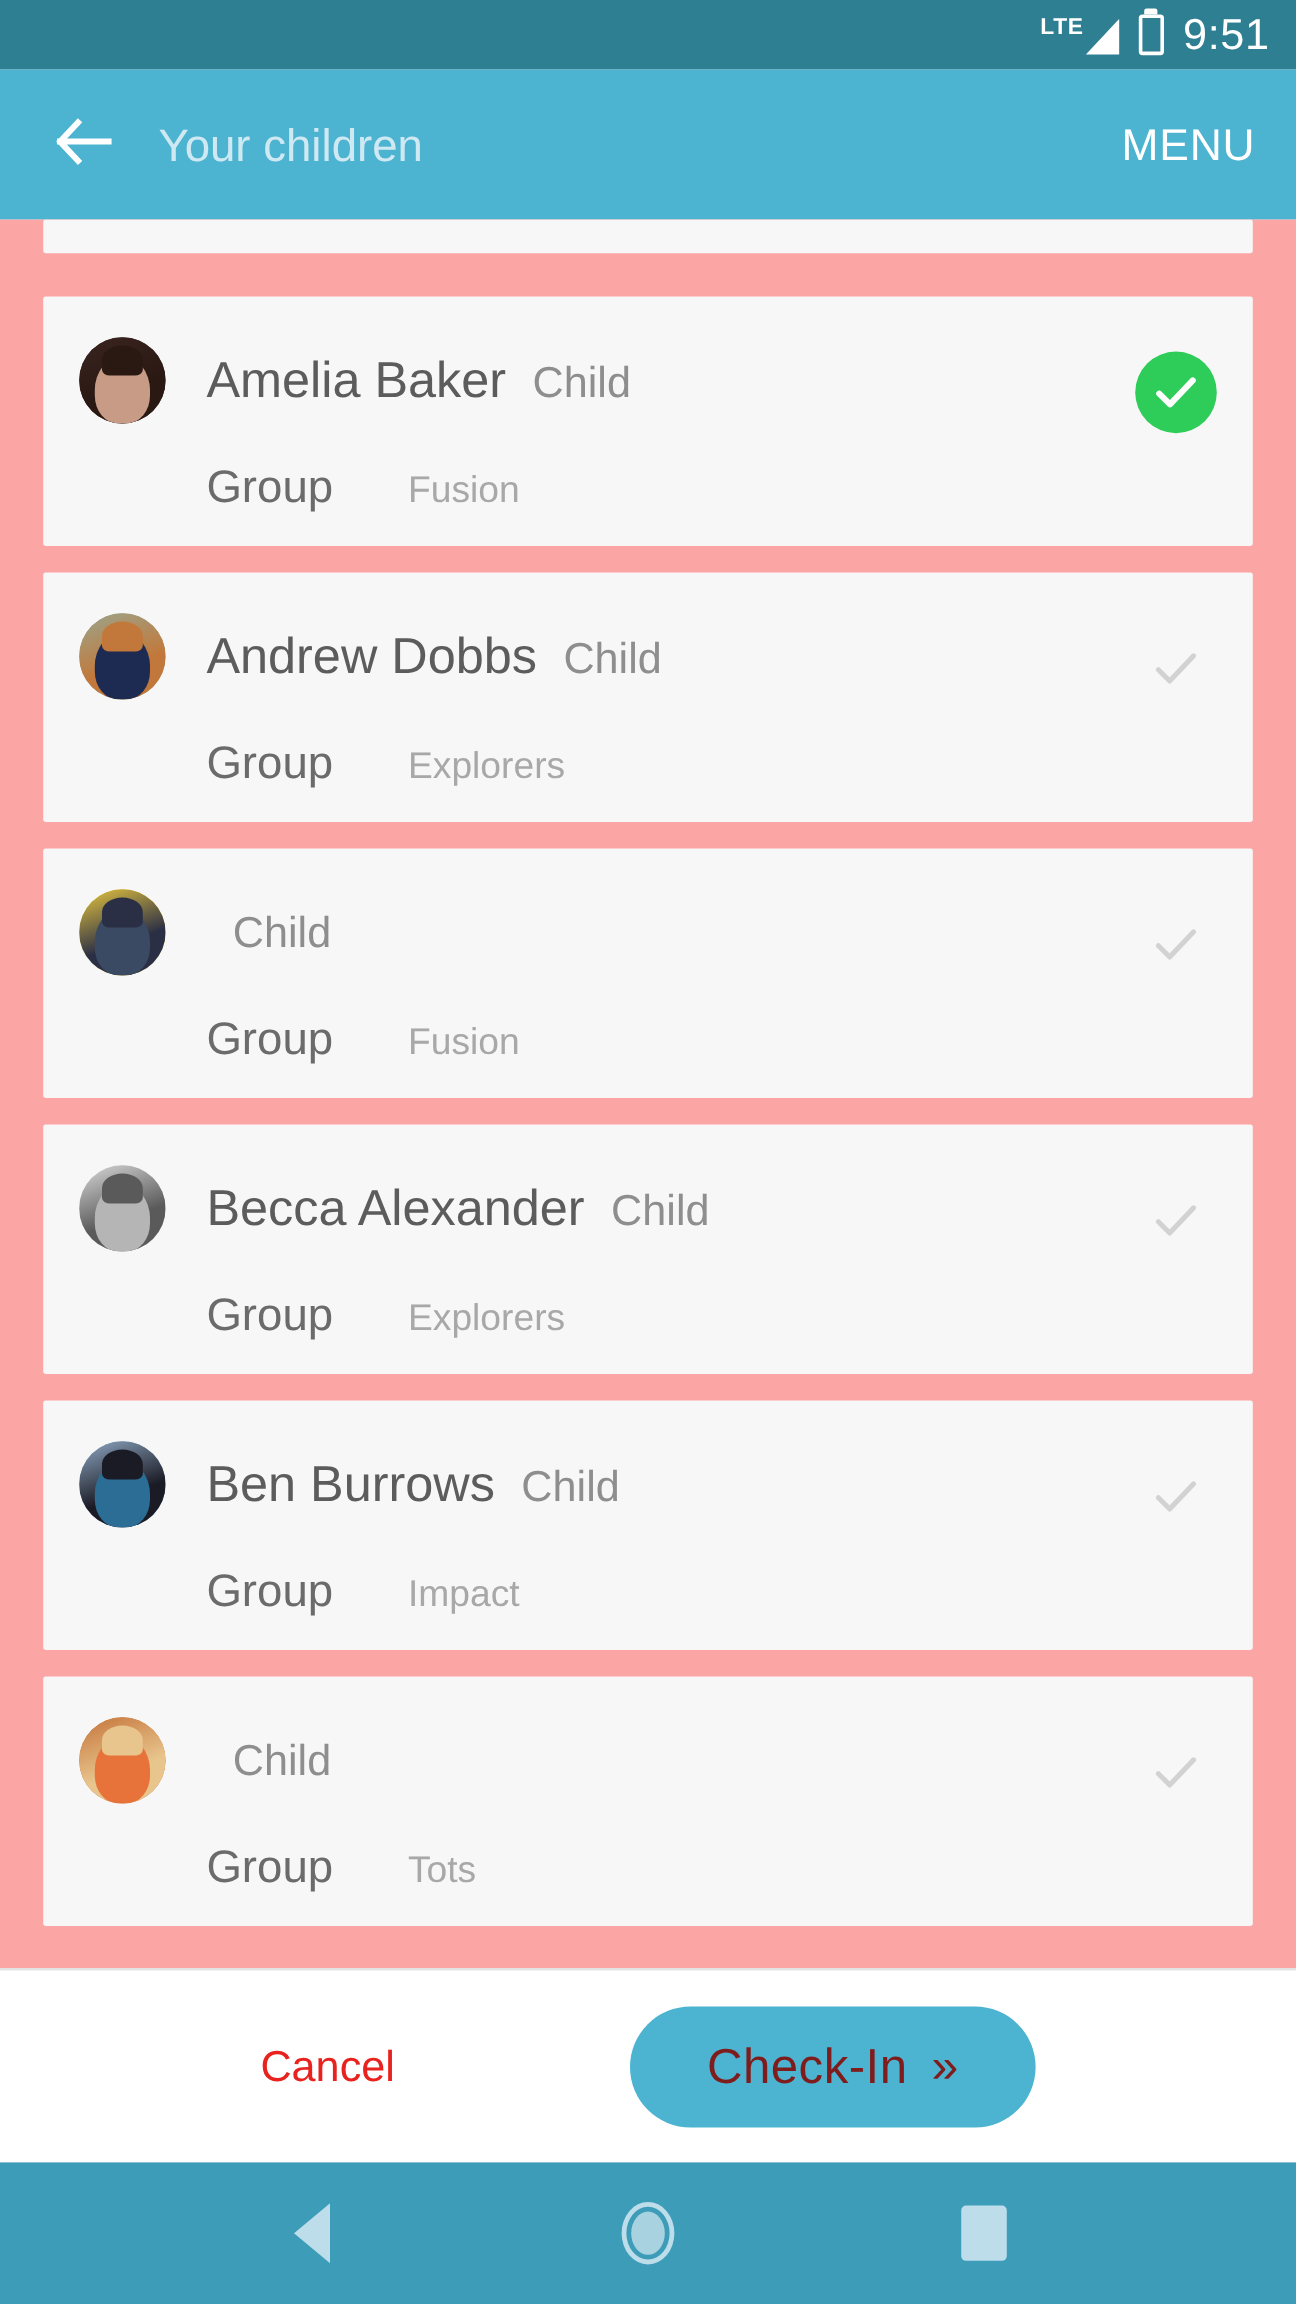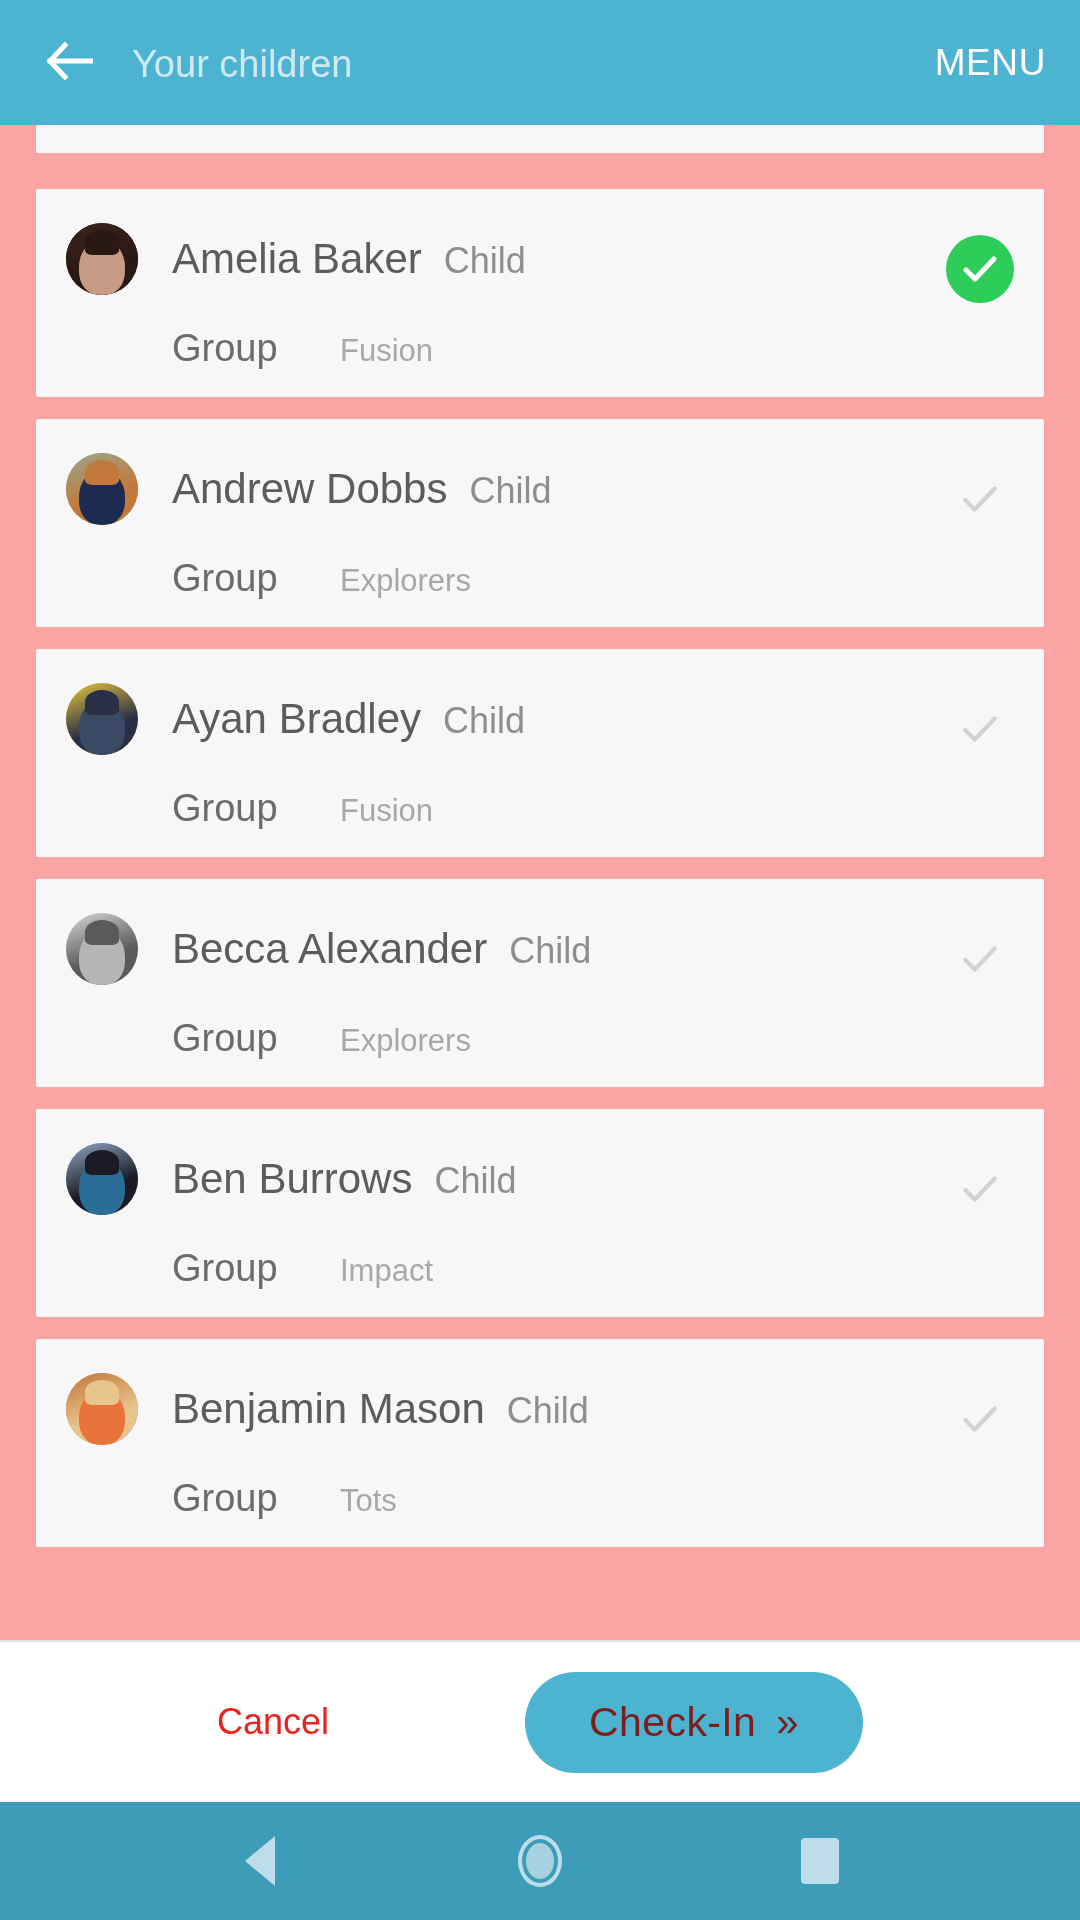--- a/index.html
+++ b/index.html
@@ -102,20 +102,34 @@
   .nav-back { width: 0; height: 0; border-top: 25px solid transparent; border-bottom: 25px solid transparent; border-right: 30px solid #bcdde9; }
   .nav-home { width: 44px; height: 52px; border: 4px solid #bcdde9; border-radius: 50%; display:flex; align-items:center; justify-content:center; }
   .nav-home i { display:block; width: 28px; height: 36px; background: #a9d2e1; border-radius: 50%; }
   .nav-recent { width: 38px; height: 46px; background: #bcdde9; border-radius: 4px; }
 </style>
 </head>
 <body>
 
 <div class="screen">
 
+  <div class="status-bar">
+    <div class="lte-wrap">
+      <span class="lte-text">LTE</span>
+      <span class="signal-tri"></span>
+    </div>
+    <div class="battery">
+      <span class="bolt">
+        <svg viewBox="0 0 12 24">
+            <path d="M7 0 L1 13 L5 13 L4 24 L11 10 L6.5 10 Z" fill="#2f7f93" stroke="#2f7f93" stroke-width="1"></path>
+          </svg>
+      </span>
+    </div>
+    <span class="clock">9:51</span>
+  </div>
 
   <div class="app-bar">
     <div class="back-btn">
       <span>
         <svg viewBox="0 0 46 40">
             <path d="M18 4 L3 20 L18 36 M3 20 L45 20" stroke="#ffffff" stroke-width="5" fill="none" stroke-linecap="square"></path>
           </svg>
       </span>
     </div>
     <div class="titles">
@@ -172,21 +186,20 @@
     </div>
         </div>
         <div class="card">
     <div class="card-top">
       <div class="avatar" style="background:#e8c73f">
         <span style="left:0;top:0;width:100%;height:100%;background:linear-gradient(160deg, #e8c73f 0%, #2b2f45 60%);"></span>
         <span style="left:18%;top:22%;width:64%;height:78%;border-radius:50% 50% 42% 42%;background:#3b4a63;"></span>
         <span style="left:26%;top:10%;width:48%;height:34%;border-radius:50% 50% 20% 20%;background:#2b2f45;"></span>
       </div>
       <div class="name-wrap">
-        <span class="person-name">Ayan Bradley</span>
         <span class="person-role">Child</span>
       </div>
     </div>
     <div class="card-bottom">
       <span class="group-label">Group</span>
       <span class="group-value">Fusion</span>
     </div>
     <div class="check off">
       <svg viewBox="0 0 40 40">
               <path d="M6 21 L15 30 L34 10" stroke="#d2d2d2" stroke-width="4" fill="none" stroke-linecap="round" stroke-linejoin="round"></path>
@@ -238,21 +251,20 @@
     </div>
         </div>
         <div class="card">
     <div class="card-top">
       <div class="avatar" style="background:#c4743a">
         <span style="left:0;top:0;width:100%;height:100%;background:linear-gradient(160deg, #c4743a 0%, #e8c58d 60%);"></span>
         <span style="left:18%;top:22%;width:64%;height:78%;border-radius:50% 50% 42% 42%;background:#e8733a;"></span>
         <span style="left:26%;top:10%;width:48%;height:34%;border-radius:50% 50% 20% 20%;background:#e8c58d;"></span>
       </div>
       <div class="name-wrap">
-        <span class="person-name">Benjamin Mason</span>
         <span class="person-role">Child</span>
       </div>
     </div>
     <div class="card-bottom">
       <span class="group-label">Group</span>
       <span class="group-value">Tots</span>
     </div>
     <div class="check off">
       <svg viewBox="0 0 40 40">
               <path d="M6 21 L15 30 L34 10" stroke="#d2d2d2" stroke-width="4" fill="none" stroke-linecap="round" stroke-linejoin="round"></path>

